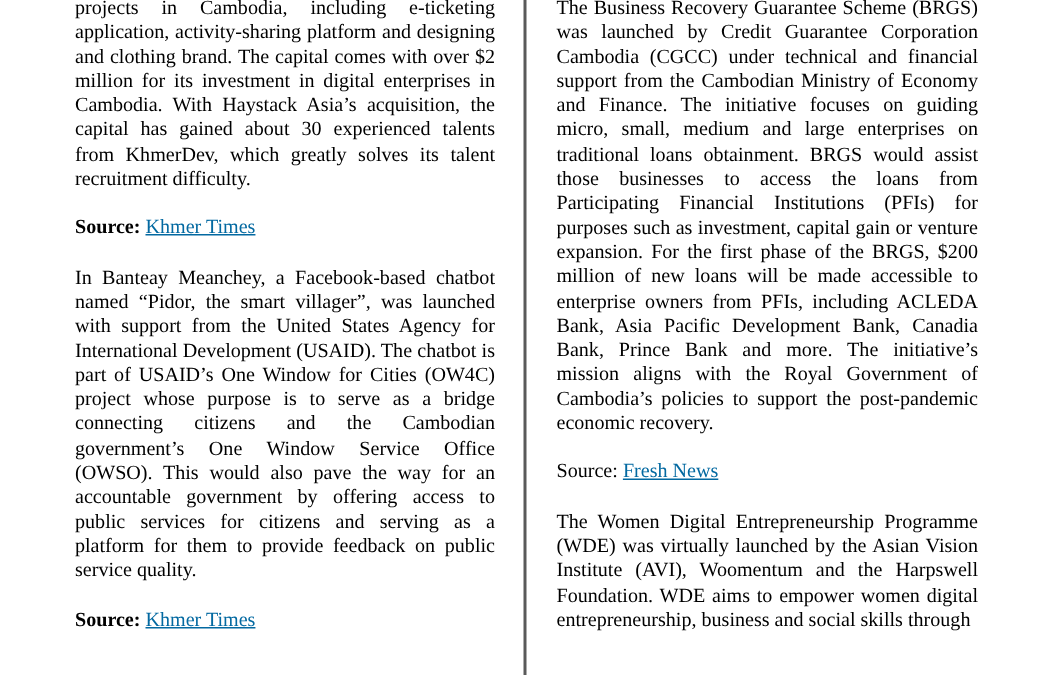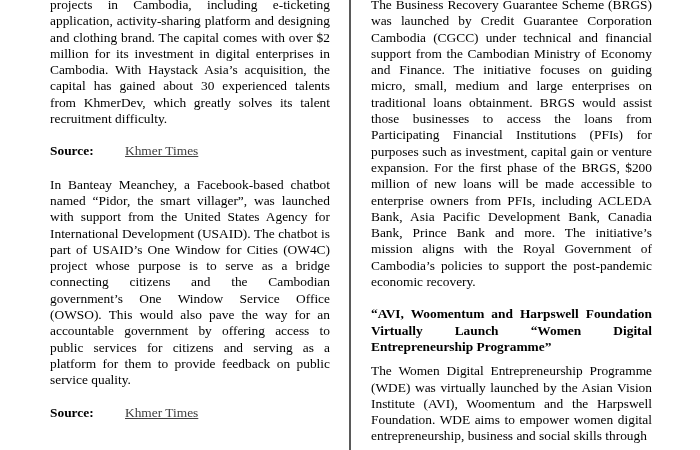--- a/index.html
+++ b/index.html
@@ -10,21 +10,21 @@
   }
   .col { position: absolute; top: 0; width: 280px; }
   .col-left { left: 50px; top: -3px; }
   .col-right { left: 371px; top: -3px; width: 281px; }
   .divider { position: absolute; left: 349px; top: 0; width: 2px; height: 450px; background: #5a5a5a; }
   p { margin: 0; text-align: justify; }
   .para { margin-bottom: 16px; }
   .source { margin-bottom: 17px; }
   .source b { font-weight: bold; }
   .headline { font-weight: bold; margin-bottom: 8px; text-align: justify; }
-  a.link { color: #404040; text-decoration: underline; margin-left: 28px; }
+  a.link { color: #0369a1; text-decoration: underline; }
 </style>
 </head>
 <body>
 
 <div class="col col-left">
   <p class="para">projects in Cambodia, including e-ticketing application, activity-sharing platform and designing and clothing brand. The capital comes with over $2 million for its investment in digital enterprises in Cambodia. With Haystack Asia’s acquisition, the capital has gained about 30 experienced talents from KhmerDev, which greatly solves its talent recruitment difficulty.</p>
   <p class="source">
     <b>Source:</b>
     <a class="link" href="#">Khmer Times</a>
   </p>
@@ -32,15 +32,18 @@
   <p class="source">
     <b>Source:</b>
     <a class="link" href="#">Khmer Times</a>
   </p>
 </div>
 
 <div class="divider"></div>
 
 <div class="col col-right">
   <p class="para">The Business Recovery Guarantee Scheme (BRGS) was launched by Credit Guarantee Corporation Cambodia (CGCC) under technical and financial support from the Cambodian Ministry of Economy and Finance. The initiative focuses on guiding micro, small, medium and large enterprises on traditional loans obtainment. BRGS would assist those businesses to access the loans from Participating Financial Institutions (PFIs) for purposes such as investment, capital gain or venture expansion. For the first phase of the BRGS, $200 million of new loans will be made accessible to enterprise owners from PFIs, including ACLEDA Bank, Asia Pacific Development Bank, Canadia Bank, Prince Bank and more. The initiative’s mission aligns with the Royal Government of Cambodia’s policies to support the post-pandemic economic recovery.</p>
-  <p class="headline">“AVI, Woomentum and Harpswell Foundation Virtually Launch “Women Digital Entrepreneurship Programme”</p>
+  <p class="source">
+    <span>Source:</span>
+    <a class="link" href="#">Fresh News</a>
+  </p>
   <p class="para">The Women Digital Entrepreneurship Programme (WDE) was virtually launched by the Asian Vision Institute (AVI), Woomentum and the Harpswell Foundation. WDE aims to empower women digital entrepreneurship, business and social skills through</p>
 </div>
 
 </body></html>

